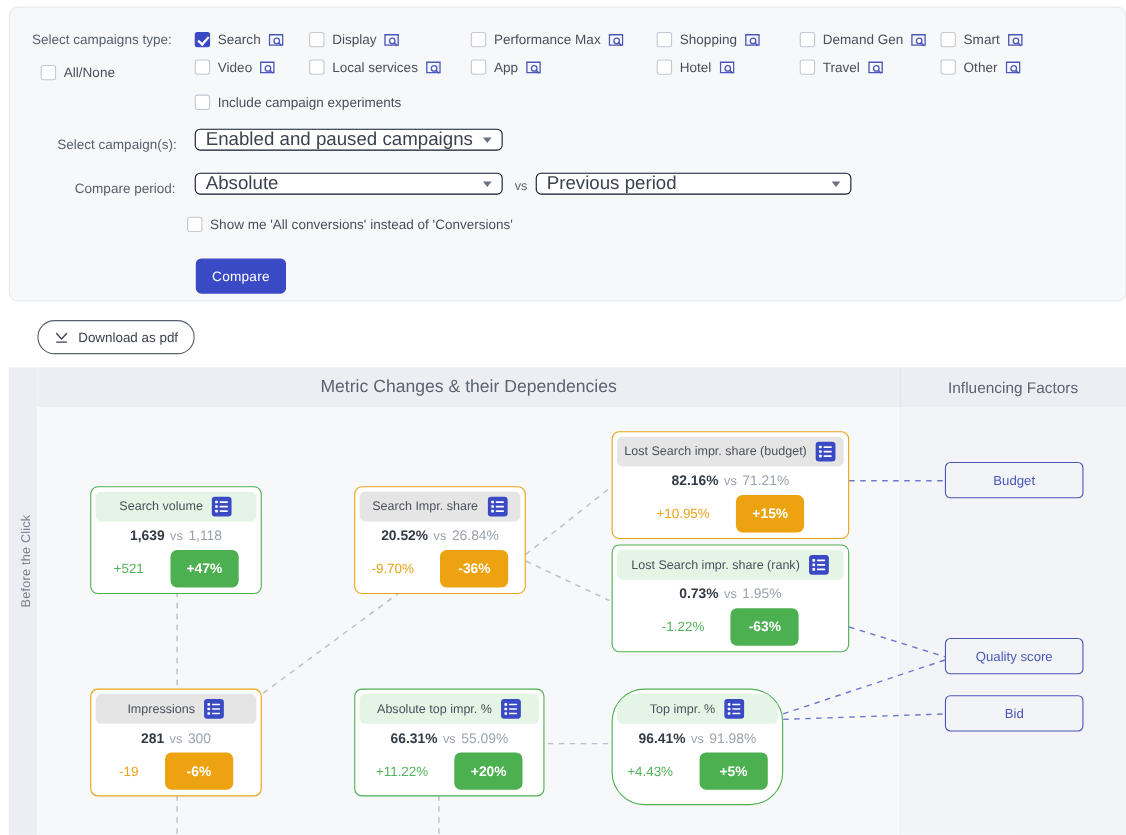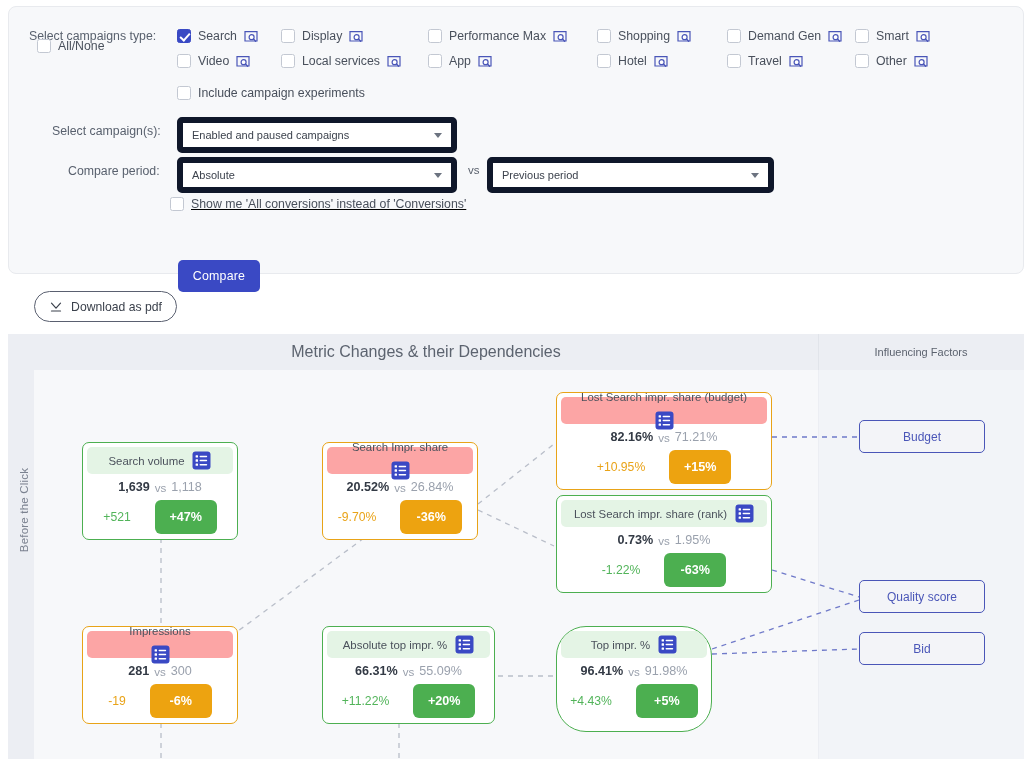--- a/index.html
+++ b/index.html
@@ -32,36 +32,36 @@
   .cbox.checked::after {
     content: ""; position: absolute; left: 4px; top: 1px;
     width: 4px; height: 8px; border: solid #fff; border-width: 0 2px 2px 0;
     transform: rotate(42deg);
   }
   .cb-label { font-size: 12.3px; color: #49505c; }
   .mag { flex: none; display: block; }
 
   
   .sel {
-    position: absolute; background: #fff; border: 6px solid #0f172a; border-radius: 5px;
-    height: 36px; display: flex; align-items: center; padding: 0 9px;
-    font-size: 11px; color: #3c424d;
+    position: absolute; background: #fff; border: 1px solid #0f172a; border-radius: 5px;
+    height: 20px; display: flex; align-items: center; padding: 0 9px;
+    font-size: 17px; color: #3c424d;
   }
   .sel .caret {
     position: absolute; right: 9px; top: 50%; margin-top: -2px;
     width: 0; height: 0; border-left: 4.5px solid transparent;
     border-right: 4.5px solid transparent; border-top: 5px solid #6c7380;
   }
   .vs-txt { position: absolute; font-size: 11.5px; color: #5a616d; }
 
   .compare-btn {
     position: absolute; left: 169px; top: 228px; width: 82px; height: 32px;
     background: #3a49c4; color: #fff; border: none; border-radius: 5px;
     font-size: 12.4px; font-family: "Liberation Sans", sans-serif;
-    cursor: pointer; letter-spacing: .2px; margin-top: 25px;
+    cursor: pointer; letter-spacing: .2px;
   }
 
   
   .dl-btn {
     position: absolute; left: 34px; top: 291px; width: 143px; height: 31px;
     background: #fff; border: 1px solid #5a6070; border-radius: 16px;
     display: flex; align-items: center; justify-content: center; gap: 8px;
     font-size: 12.2px; color: #3b414c; cursor: pointer;
   }
 
@@ -88,21 +88,21 @@
     position: absolute; left: 784px; top: 0; width: 1px; height: 36px; background: #e1e4ea;
   }
   .hdr-t1 {
     position: absolute; left: 0; top: 0; width: 784px; height: 36px;
     display: flex; align-items: center; justify-content: center;
     font-size: 16px; color: #5c636f;
   }
   .hdr-t2 {
     position: absolute; left: 784px; top: 0; width: 206px; height: 36px;
     display: flex; align-items: center; justify-content: center;
-    font-size: 11px; color: #5c636f;
+    font-size: 14px; color: #5c636f;
   }
   .col-div {
     position: absolute; left: 784px; top: 36px; width: 1px; height: 389px;
     background: #eceef3;
   }
   .right-col-bg {
     position: absolute; left: 785px; top: 36px; width: 205px; height: 389px;
     background: #f2f4f8;
   }
 
@@ -114,21 +114,21 @@
     border: 1.6px solid #cfd4dd; overflow: hidden;
   }
   .card.green { border-color: #4caf50; }
   .card.orange { border-color: #e8a317; }
   .card-head {
     height: 27px; margin: 4px 4px 0 4px; border-radius: 5px;
     display: flex; align-items: center; justify-content: center; gap: 8px;
     padding: 0 8px;
   }
   .card.green .card-head { background: #e4f4e5; }
-  .card.orange .card-head { background: #fca5a5; flex-direction: column; }
+  .card.orange .card-head { background: #e5e5e5; }
   .card-title { font-size: 11.4px; color: #4b515c; white-space: nowrap; }
   .list-icon { flex: none; display: block; }
   .card-vals {
     height: 26px; display: flex; align-items: center; justify-content: center;
     gap: 5px; font-size: 12.6px;
   }
   .v-now { color: #333a45; font-weight: bold; }
   .v-vs { color: #9aa1ad; font-size: 11.6px; }
   .v-prev { color: #9aa1ad; }
   .card-delta {
@@ -156,21 +156,21 @@
 </style>
 </head>
 <body>
 
 <div id="root">
 
   <div class="filter-panel">
 
     <div class="row side-label" style="left:20px; top:22px;">Select campaigns type:</div>
 
-    <div class="row cb-cell" style="left:28px; top:32px;">
+    <div class="row cb-cell" style="left:28px; top:52px;">
       <span class="cbox"></span>
       <span class="cb-label">All/None</span>
     </div>
 
     <div id="types-grid">
         <div class="row cb-cell" style="left: 168px; top: 22px;">
           <span class="cbox checked"></span>
           <span class="cb-label">Search</span>
           <svg class="mag" width="14" height="13" viewBox="0 0 14 13">
             <path d="M1 1.6 H13 V11 H1 Z" fill="none" stroke="#4a56b8" stroke-width="1.2"></path>
@@ -294,21 +294,21 @@
     <div class="sel" style="left:168px; top:150px; width:280px;">
       <span>Absolute</span>
       <span class="caret"></span>
     </div>
     <div class="vs-txt" style="left:459px; top:157px;">vs</div>
     <div class="sel" style="left:478px; top:150px; width:287px;">
       <span>Previous period</span>
       <span class="caret"></span>
     </div>
 
-    <div class="row cb-cell" style="left:161px; top:190px;text-decoration:underline;">
+    <div class="row cb-cell" style="left:161px; top:190px;">
       <span class="cbox"></span>
       <span class="cb-label">Show me 'All conversions' instead of 'Conversions'</span>
     </div>
 
     <button class="compare-btn">Compare</button>
   </div>
 
   <div class="dl-btn">
     <svg class="mag" width="14" height="14" viewBox="0 0 14 14">
       <path d="M2.5 3.2 L7 8.2 L11.5 3.2" fill="none" stroke="#3b414c" stroke-width="1.2" stroke-linecap="round" stroke-linejoin="round"></path>

